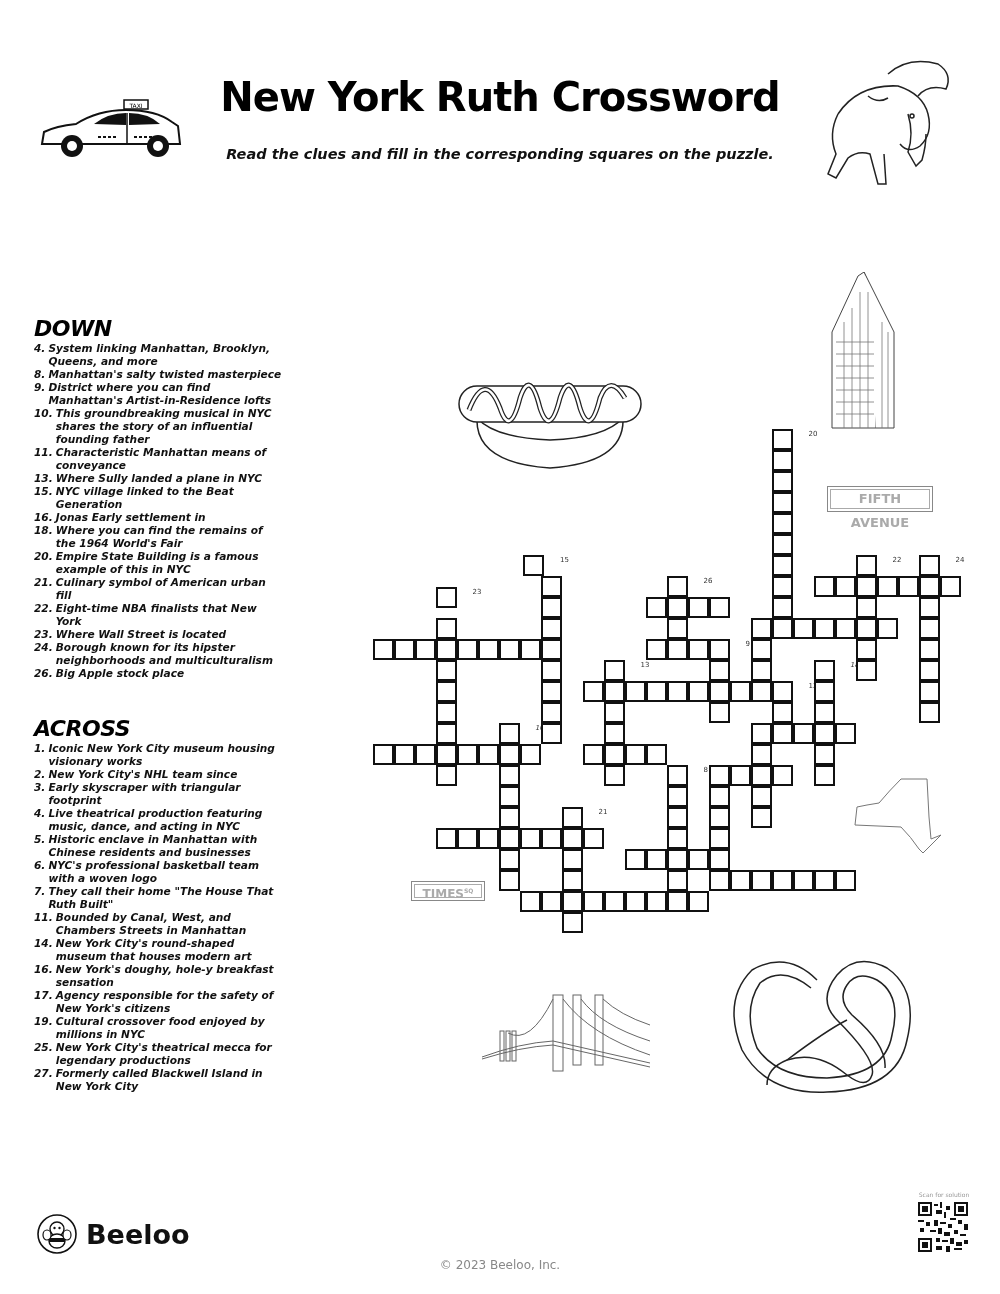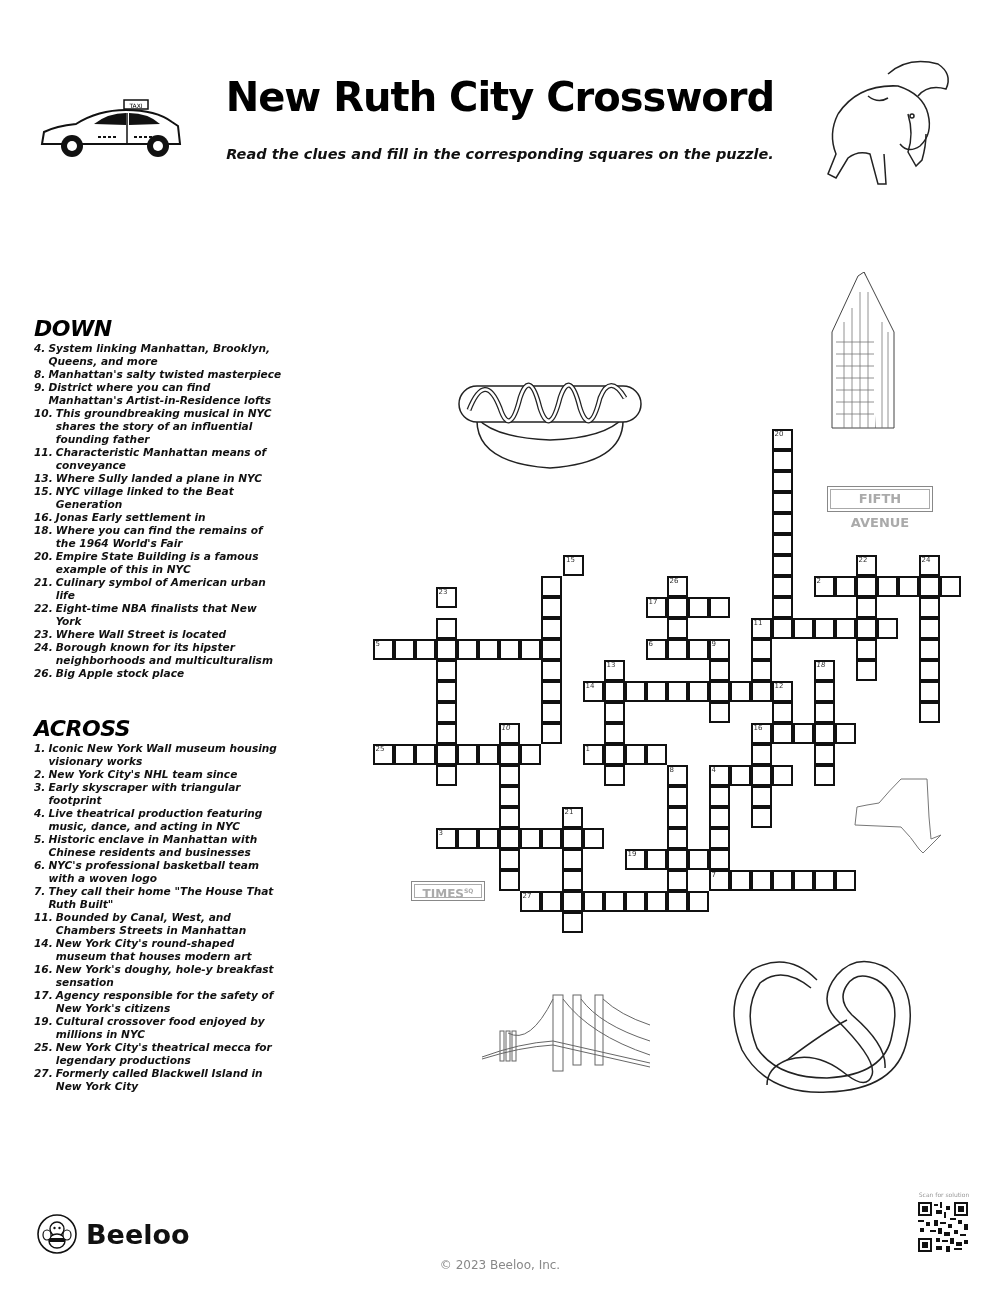--- a/index.html
+++ b/index.html
@@ -11,32 +11,32 @@
   #subtitle { left:0; width:1000px; top:146px; text-align:center; font-weight:bold; font-style:italic;
               font-size:14.5px; color:#111; }
   .clue-section { left:34px; width:250px; }
   .section-head { font-weight:bold; font-size:22px; font-style:italic; letter-spacing:-0.5px; line-height:22px; margin-bottom:2px; color:#000; }
   .clue { font-size:10.6px; font-weight:bold; font-style:italic; line-height:13px; display:flex; color:#111; }
   .clue .num { flex:0 0 auto; margin-right:3px; }
   .clue .txt { flex:1 1 auto; }
   #grid { left:0; top:0; width:1000px; height:1294px; pointer-events:none; }
   .cell { position:absolute; width:21px; height:21px; box-sizing:border-box; border:2px solid #111;
           background:#fff; pointer-events:auto; margin-left:-1px; margin-top:-1px; }
-  .cell .cnum { position:absolute; left:1px; top:-1px; font-size:7px; color:#333; font-family:"DejaVu Sans", sans-serif; }
+  .cell .cnum { position:absolute; left:1px; top:-1px; font-size:7px; color:#333; font-family:"DejaVu Sans", sans-serif;padding-left:34px; }
   .sign { border:1.5px solid #888; color:#aaa; font-weight:bold; text-align:center; background:#fff; box-shadow: inset 0 0 0 2px #fff, inset 0 0 0 3px #aaa; }
   #footer-copy { left:0; width:1000px; top:1258px; text-align:center; font-size:12px; color:#888; }
   #brand { left:36px; top:1213px; display:flex; align-items:center; }
   #brand-name { font-size:27px; font-weight:bold; margin-left:8px; color:#111; }
   #qr-label { left:912px; top:1191px; width:64px; text-align:center; font-size:6px; color:#999; }
   #qr-code { left:912px; top:1266px; width:64px; text-align:right; font-size:7.5px; color:#999;margin-top:28px; }
 </style>
 </head>
 <body>
 
-<div id="title" class="abs">New Ruth City Crossword</div>
+<div id="title" class="abs">New York Ruth Crossword</div>
 <div id="subtitle" class="abs">Read the clues and fill in the corresponding squares on the puzzle.</div>
 
 <div class="abs" style="left:36px;top:96px;width:150px;height:64px;">
   <svg width="150" height="64" viewBox="0 0 150 64">
     <rect x="88" y="4" width="24" height="9" fill="#fff" stroke="#111" stroke-width="1.5"></rect>
     <text x="100" y="11.5" font-size="6" text-anchor="middle" font-family="DejaVu Sans, sans-serif">TAXI</text>
     <path d="M6 48 L8 36 Q20 30 40 28 Q62 14 90 14 Q120 14 136 26 L142 30 L144 48 Z" fill="#fff" stroke="#111" stroke-width="2"></path>
     <path d="M58 28 Q72 17 90 17 L90 29 Z" fill="#111"></path>
     <path d="M93 17 Q112 17 124 28 L93 29 Z" fill="#111"></path>
     <line x1="91" y1="17" x2="91" y2="48" stroke="#111" stroke-width="1.5"></line>
@@ -106,21 +106,21 @@
       <div class="clue">
         <span class="num">18.</span>
         <span class="txt">Where you can find the remains of the 1964 World's Fair</span>
       </div>
       <div class="clue">
         <span class="num">20.</span>
         <span class="txt">Empire State Building is a famous example of this in NYC</span>
       </div>
       <div class="clue">
         <span class="num">21.</span>
-        <span class="txt">Culinary symbol of American urban life</span>
+        <span class="txt">Culinary symbol of American urban fill</span>
       </div>
       <div class="clue">
         <span class="num">22.</span>
         <span class="txt">Eight-time NBA finalists that New York</span>
       </div>
       <div class="clue">
         <span class="num">23.</span>
         <span class="txt">Where Wall Street is located</span>
       </div>
       <div class="clue">
@@ -132,21 +132,21 @@
         <span class="txt">Big Apple stock place</span>
       </div>
     </div>
 </div>
 
 <div class="abs clue-section" style="top:718px;">
   <div class="section-head">ACROSS</div>
   <div id="across-list">
       <div class="clue">
         <span class="num">1.</span>
-        <span class="txt">Iconic New York Wall museum housing visionary works</span>
+        <span class="txt">Iconic New York City museum housing visionary works</span>
       </div>
       <div class="clue">
         <span class="num">2.</span>
         <span class="txt">New York City's NHL team since</span>
       </div>
       <div class="clue">
         <span class="num">3.</span>
         <span class="txt">Early skyscraper with triangular footprint</span>
       </div>
       <div class="clue">
@@ -410,21 +410,21 @@
     <div class="cell" style="left: 499.5px; top: 871px;"></div>
     <div class="cell" style="left: 751.5px; top: 640px;"></div>
     <div class="cell" style="left: 751.5px; top: 661px;"></div>
     <div class="cell" style="left: 772.5px; top: 703px;"></div>
     <div class="cell" style="left: 604.5px; top: 661px;">
       <span class="cnum">13</span>
     </div>
     <div class="cell" style="left: 604.5px; top: 703px;"></div>
     <div class="cell" style="left: 604.5px; top: 724px;"></div>
     <div class="cell" style="left: 604.5px; top: 766px;"></div>
-    <div class="cell" style="left: 564px; top: 556px;">
+    <div class="cell" style="left: 524px; top: 556px;">
       <span class="cnum">15</span>
     </div>
     <div class="cell" style="left: 541.5px; top: 577px;"></div>
     <div class="cell" style="left: 541.5px; top: 598px;"></div>
     <div class="cell" style="left: 541.5px; top: 619px;"></div>
     <div class="cell" style="left: 541.5px; top: 661px;"></div>
     <div class="cell" style="left: 541.5px; top: 682px;"></div>
     <div class="cell" style="left: 541.5px; top: 703px;"></div>
     <div class="cell" style="left: 541.5px; top: 724px;"></div>
     <div class="cell" style="left: 751.5px; top: 745px;"></div>

